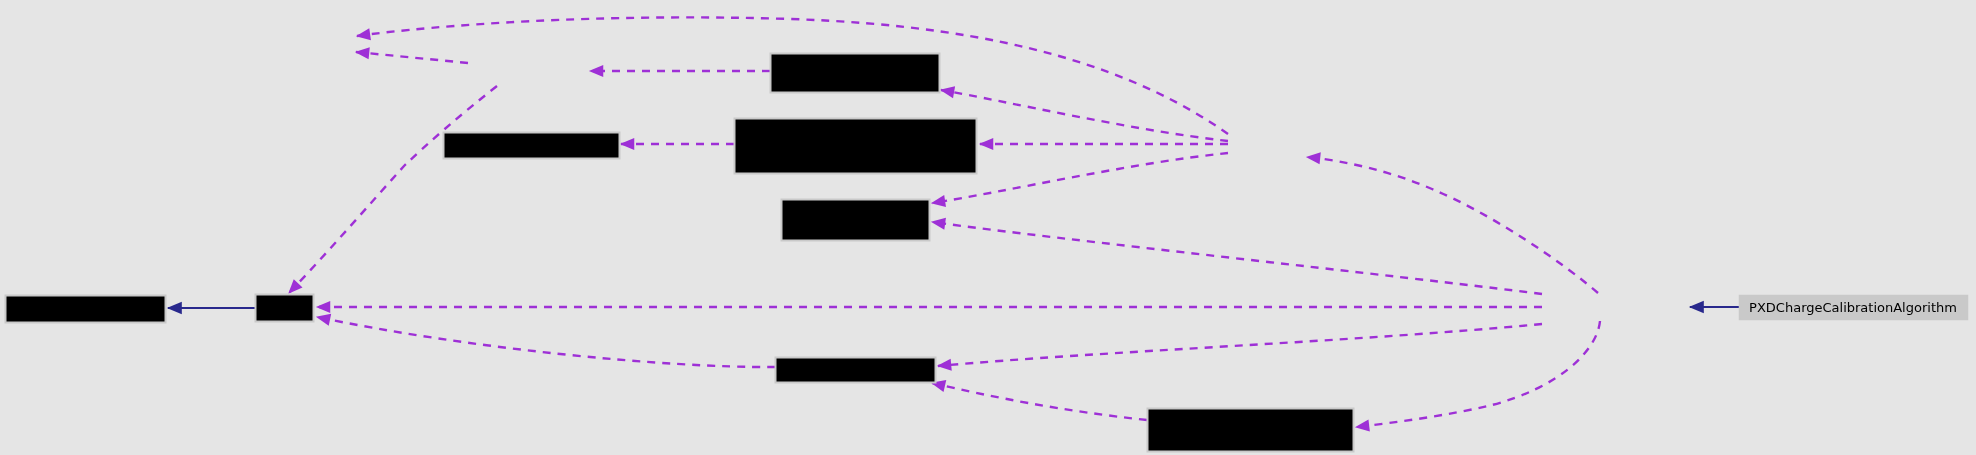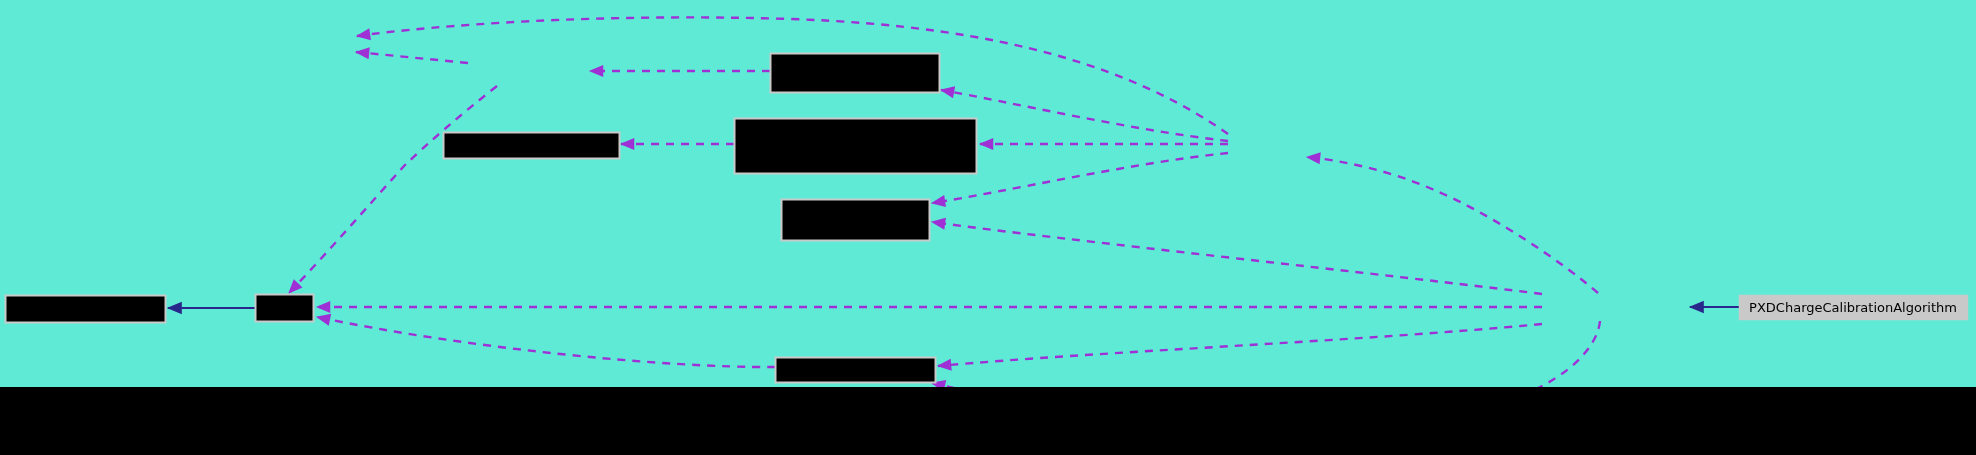--- a/index.html
+++ b/index.html
@@ -1,16 +1,16 @@
 <!DOCTYPE html>
 <html><head>
 <meta charset="utf-8">
 <style>
   html,body{margin:0;padding:0;background:#000;}
-  .stage{position:relative;width:1976px;height:387px;background:#5eead4;overflow:hidden;
+  .stage{position:relative;width:1976px;height:455px;background:#e5e5e5;overflow:hidden;
          font-family:"DejaVu Sans","Liberation Sans",sans-serif;text-align:center;}
   svg{display:block}
   text{font-family:"DejaVu Sans","Liberation Sans",sans-serif;font-size:13px;}
 </style>
 </head>
 <body>
 
 <div class="stage">
   <svg id="graph-svg" width="1976" height="455" viewBox="0 0 1976 455">
     <defs>

